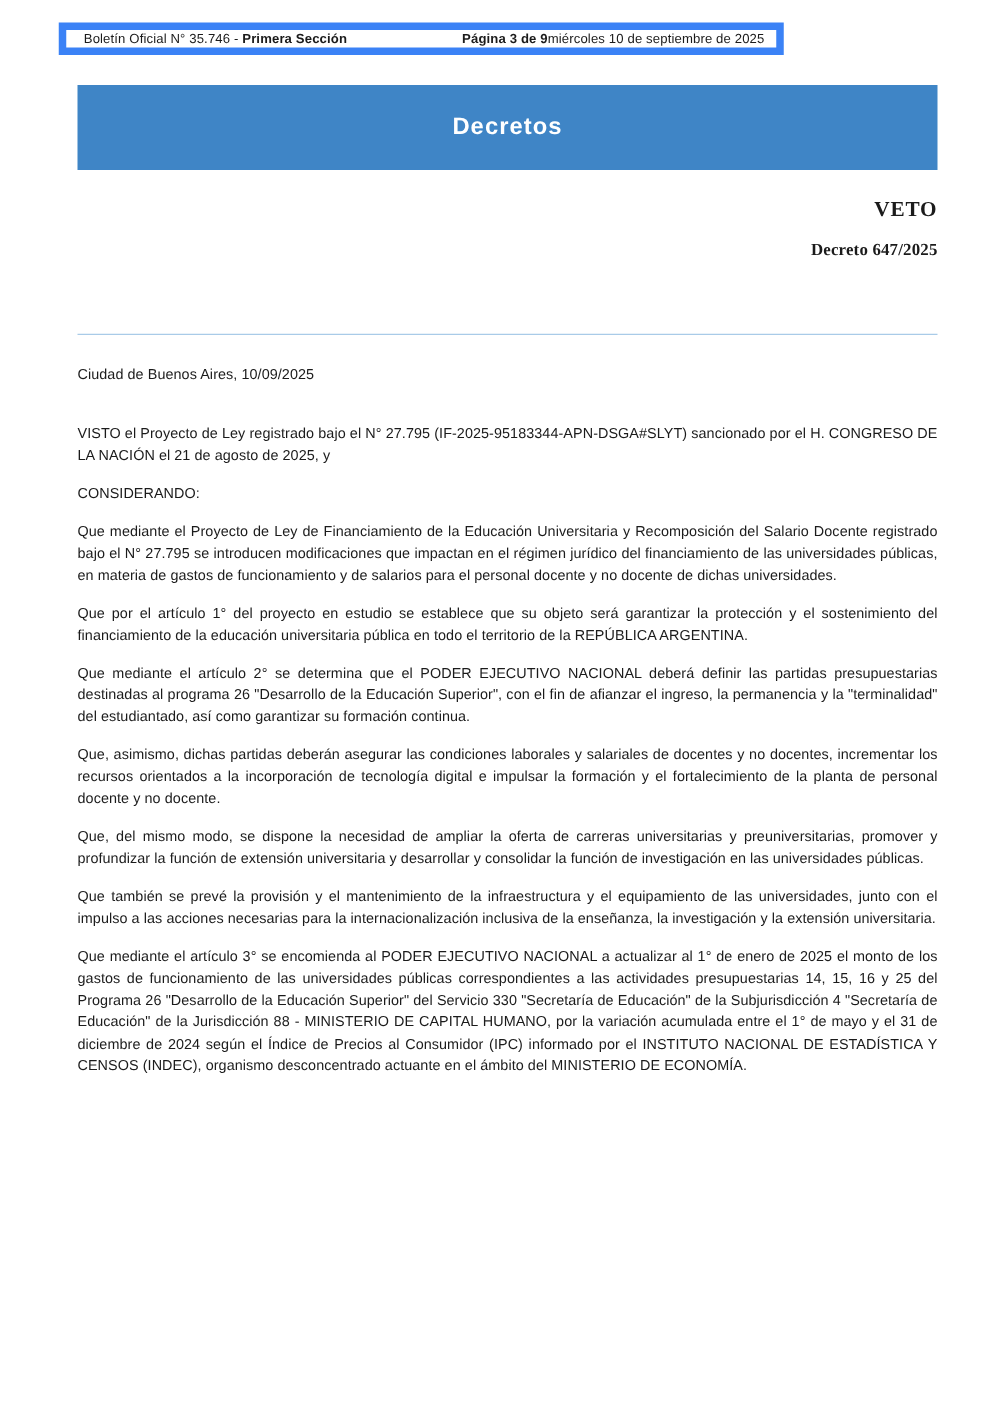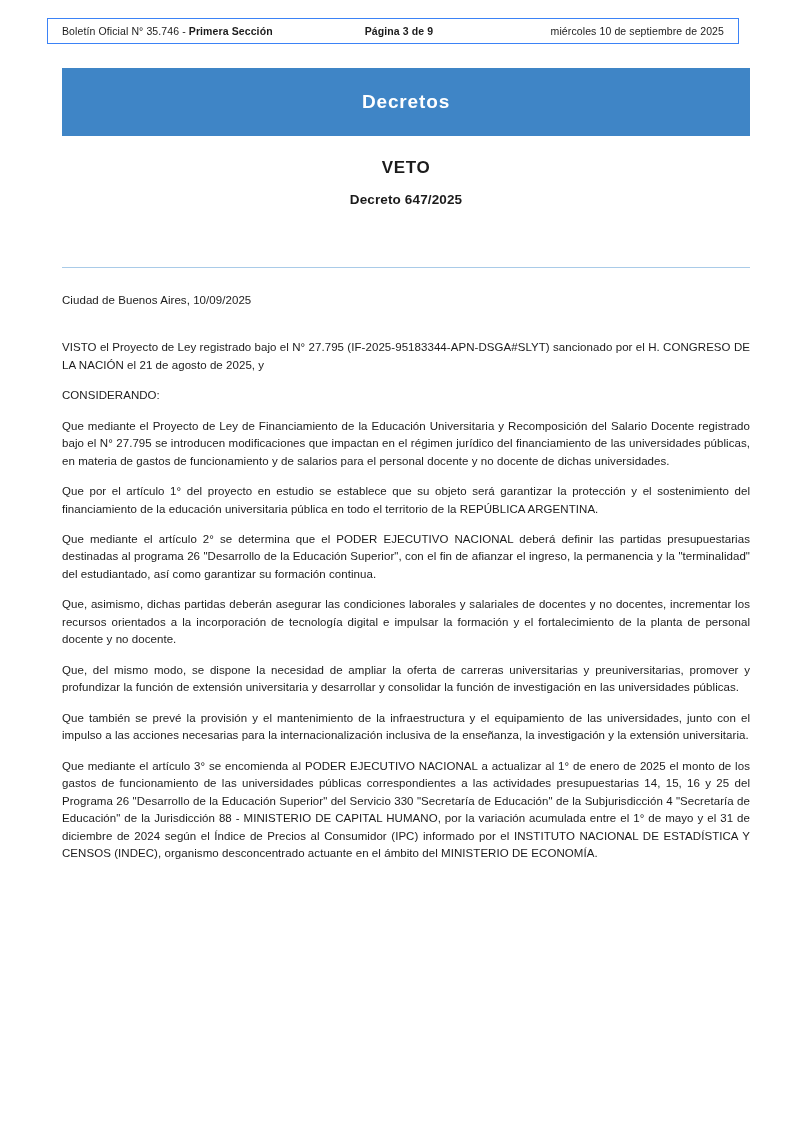--- a/index.html
+++ b/index.html
@@ -22,24 +22,24 @@
     box-sizing: border-box;
     background: #ffffff;
     position: relative;
   }
 
   
   .running-header {
     position: absolute;
     left: 47px;
     top: 18px;
-    width: 692px;
+    width: 580px;
     height: 26px;
     box-sizing: border-box;
-    border: 1px solid #3b82f6;
+    border: 6px solid #3b82f6;
     background: #ffffff;
     display: flex;
     align-items: center;
     font-size: 10.5px;
     color: #1b1b1b;
     letter-spacing: 0.01em;
   }
   .rh-left {
     padding-left: 14px;
     white-space: nowrap;
@@ -76,21 +76,22 @@
     font-weight: bold;
     letter-spacing: 0.045em;
   }
 
   
   .title-block {
     position: absolute;
     left: 62px;
     top: 158px;
     width: 688px;
-    text-align: center;
+    text-align: right;
+    font-family: Liberation Serif, serif;
   }
   .doc-kind {
     font-size: 17px;
     font-weight: bold;
     letter-spacing: 0.04em;
     margin: 0 0 14px 0;
   }
   .doc-number {
     font-size: 13.5px;
     font-weight: bold;

